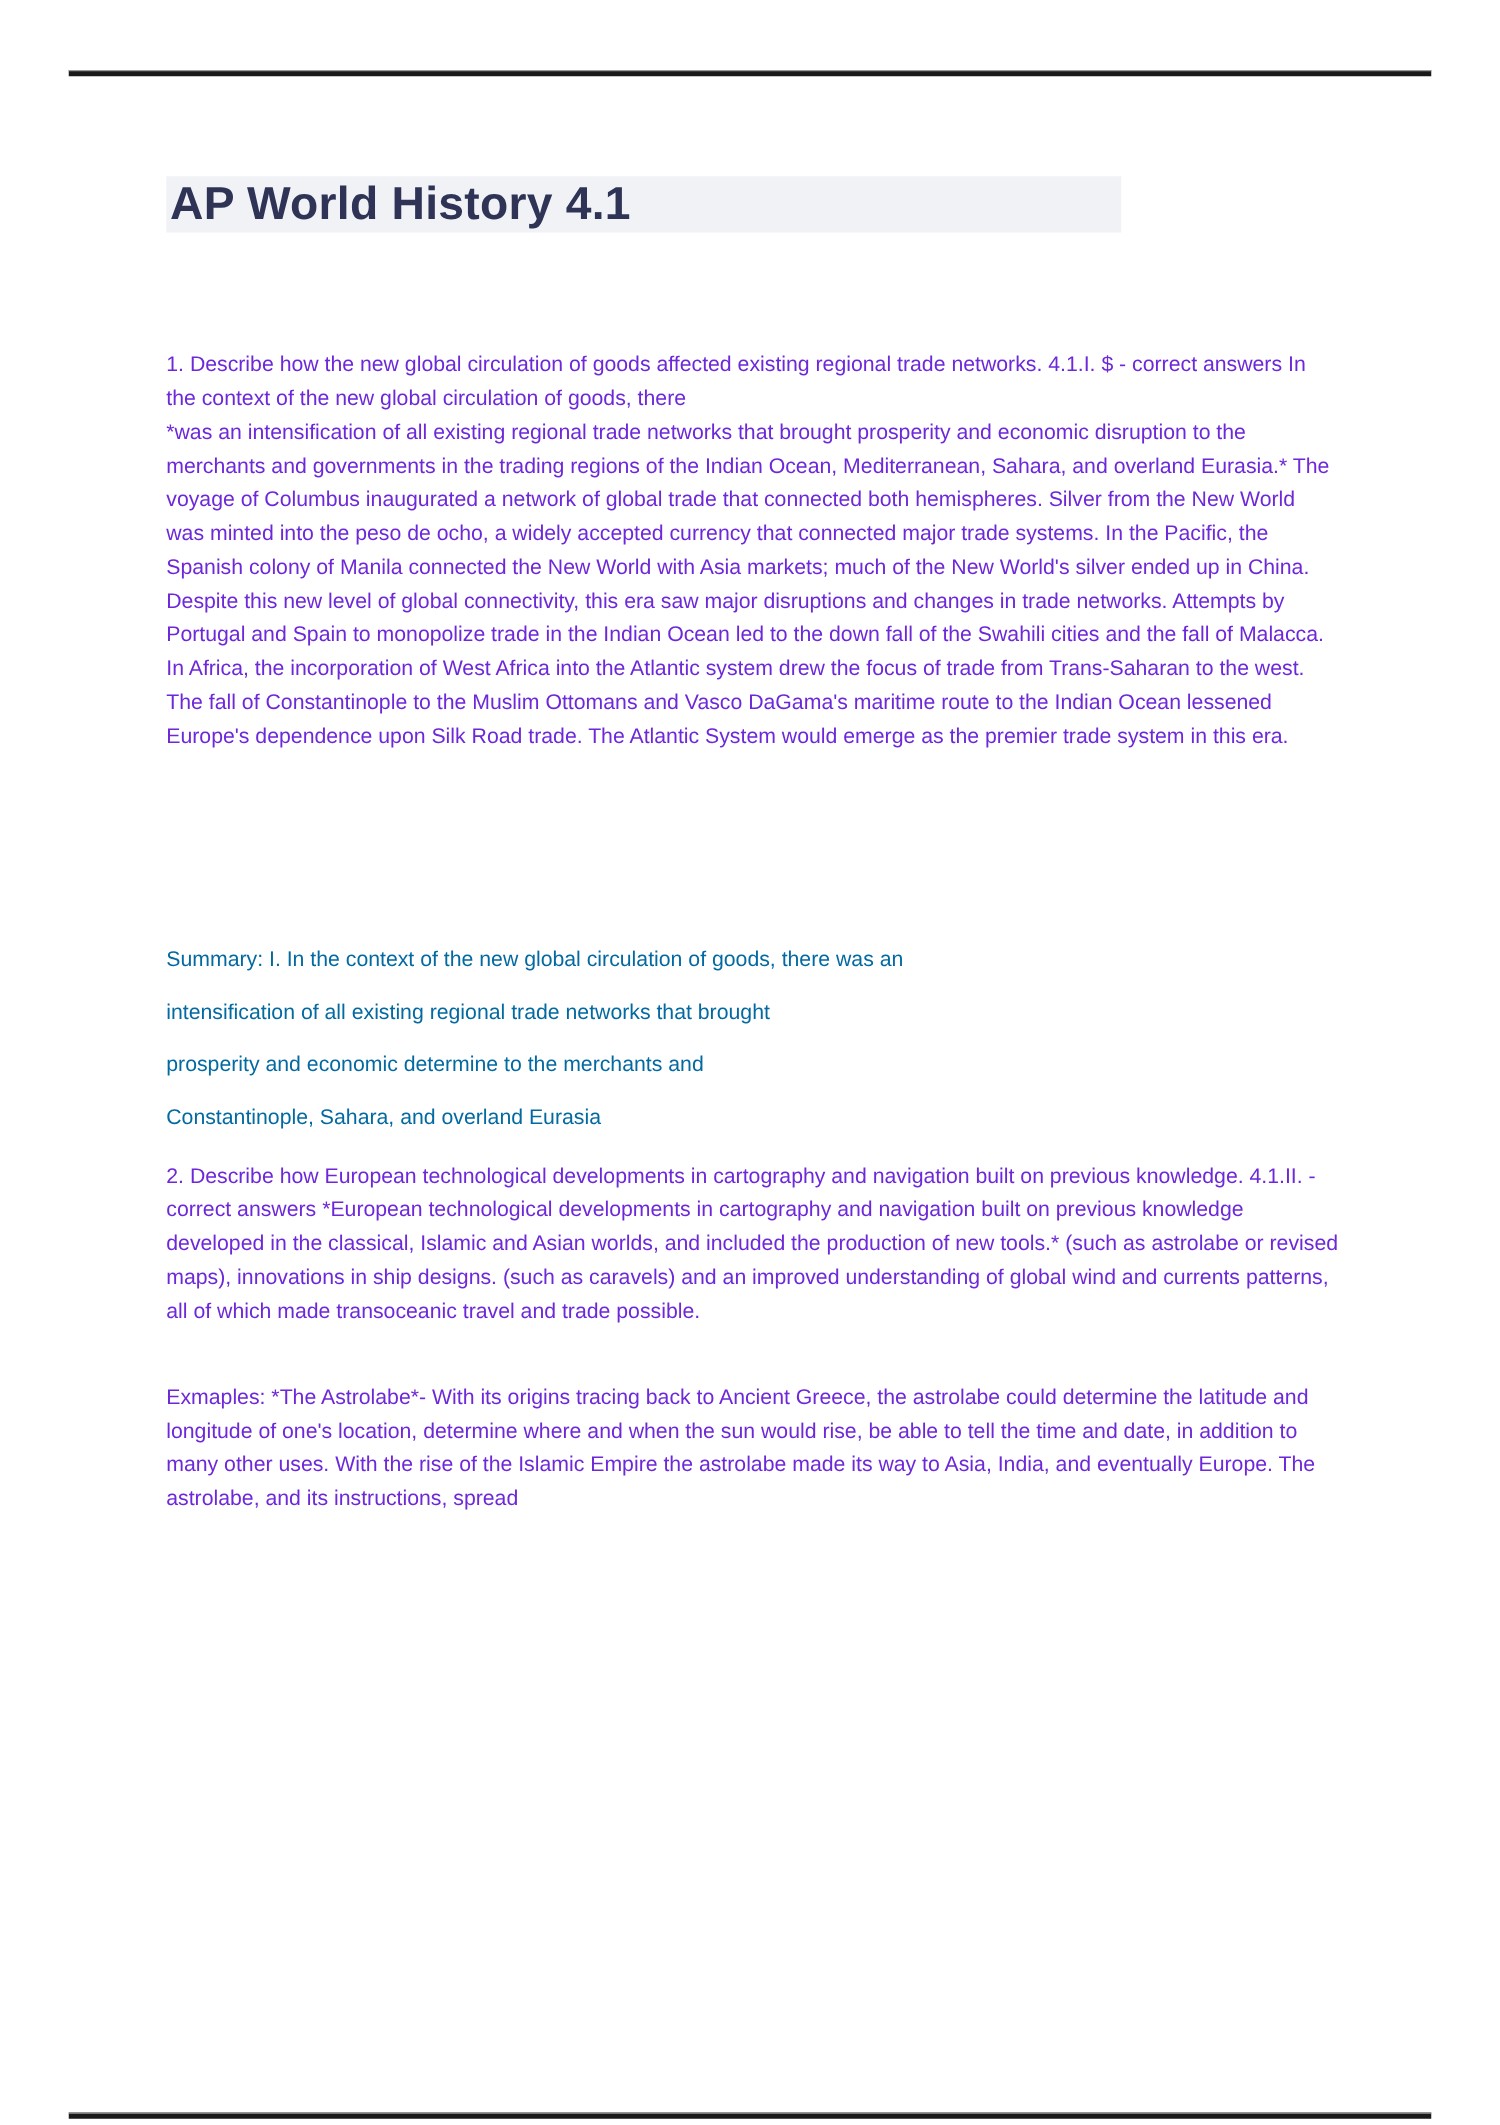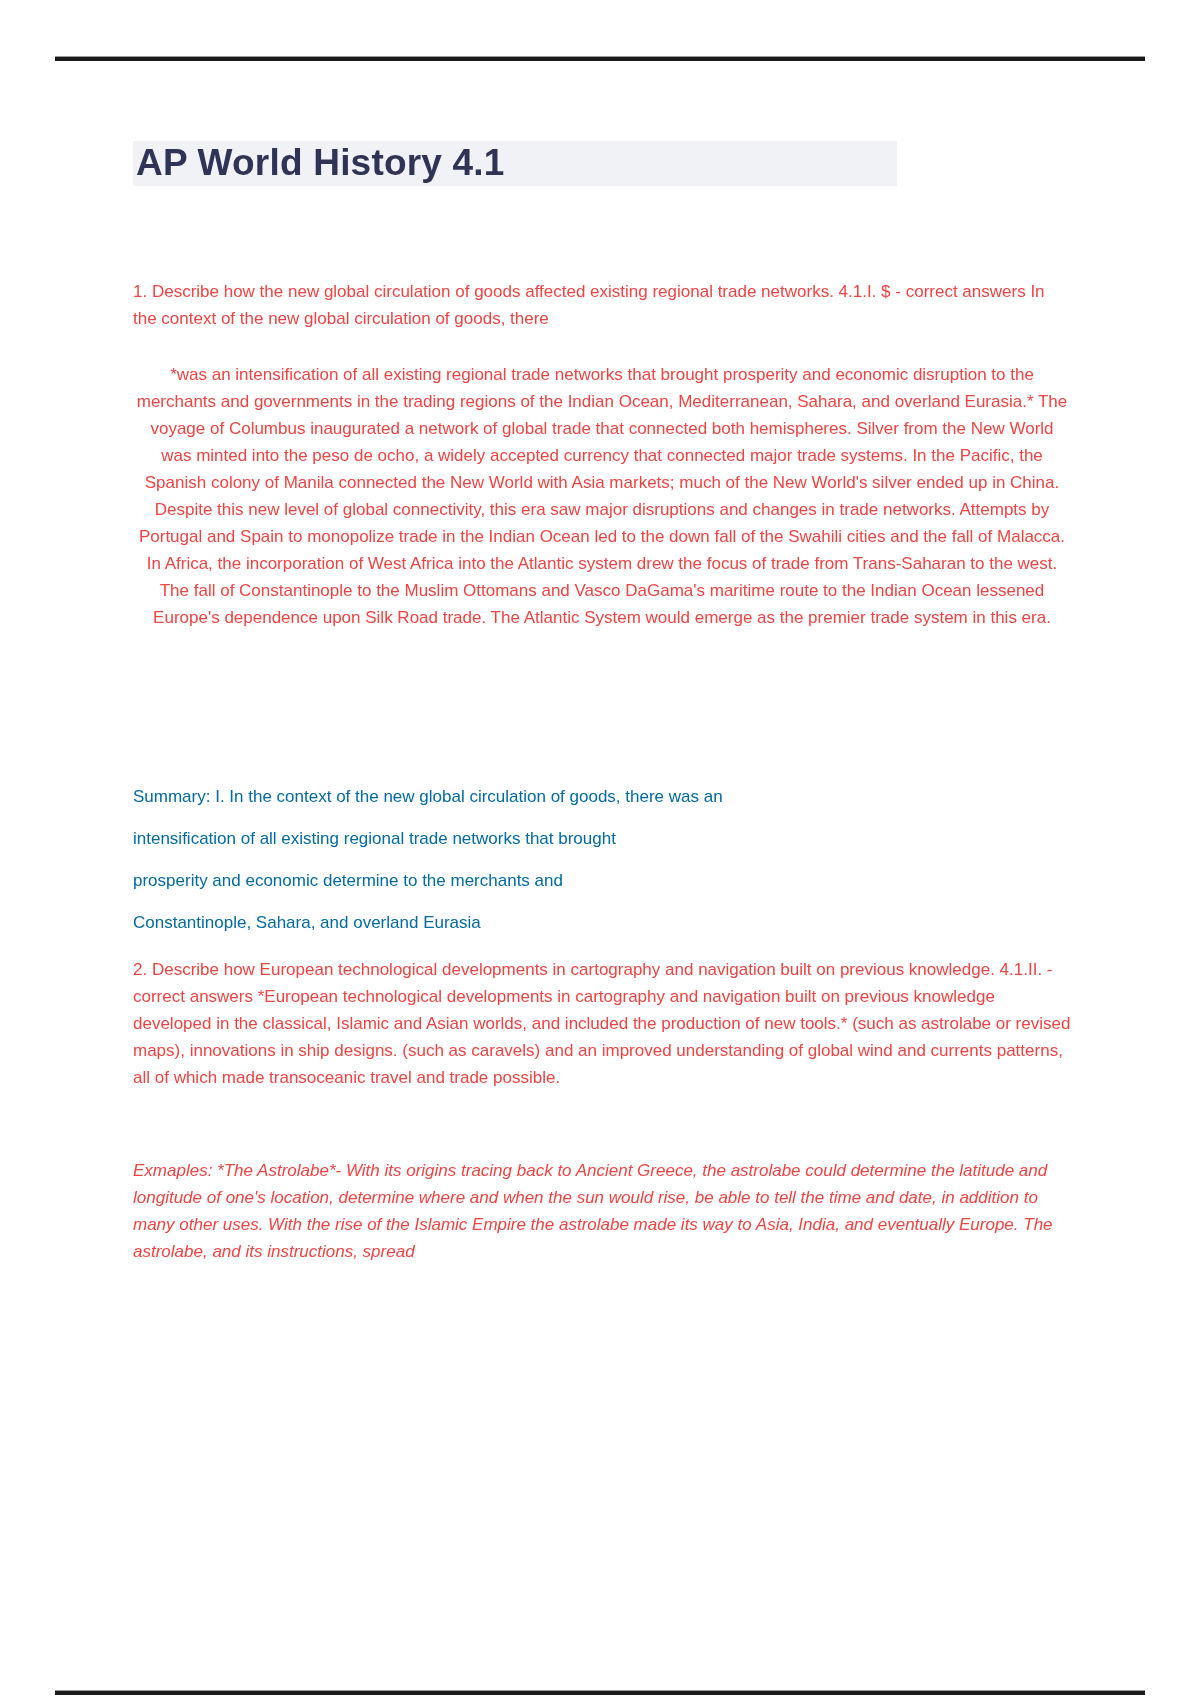--- a/index.html
+++ b/index.html
@@ -42,40 +42,40 @@
     color: #2f3456;
     font-size: 37px;
     line-height: 42px;
     font-weight: 700;
     letter-spacing: 0.2px;
   }
 
   .para {
     margin: 0;
     width: 938px;
-    color: #ef4444;
+    color: #6d28d9;
     font-size: 17px;
     line-height: 27px;
     font-weight: 400;
   }
   .para-q1      { margin-top: 92px; }
-  .para-answer1 { margin-top: 29px; text-align: center; }
+  .para-answer1 { margin-top: 0; }
 
   .summary-block { margin-top: 152px; }
   .summary-line {
     margin: 0 0 15px 0;
     width: 938px;
     color: #0369a1;
     font-size: 17px;
     line-height: 27px;
     font-weight: 400;
   }
 
   .para-q2       { margin-top: 20px; }
-  .para-examples { margin-top: 66px; font-style: italic; }
+  .para-examples { margin-top: 42px; }
 </style>
 </head>
 <body>
 
 <div class="page">
 
   <div class="rule rule-top"></div>
 
   <div class="content">
 

